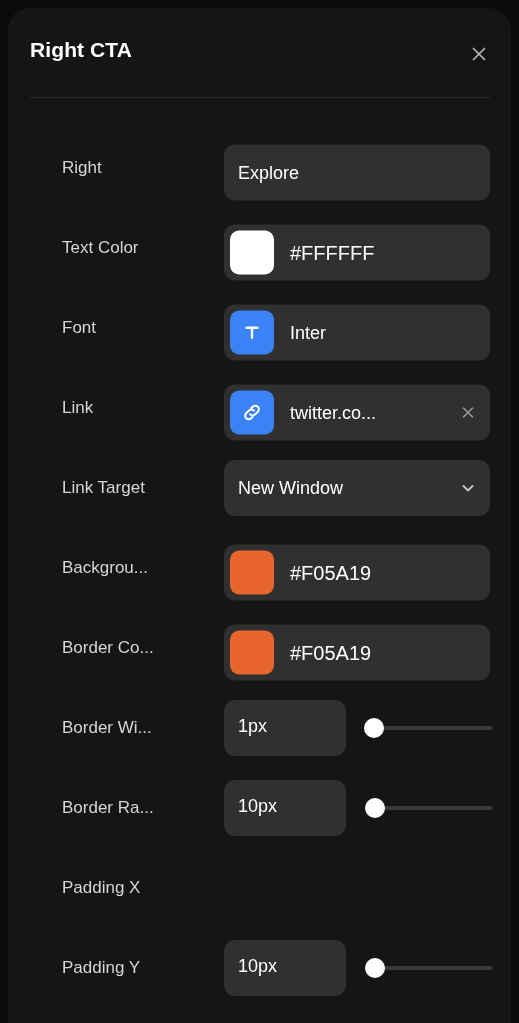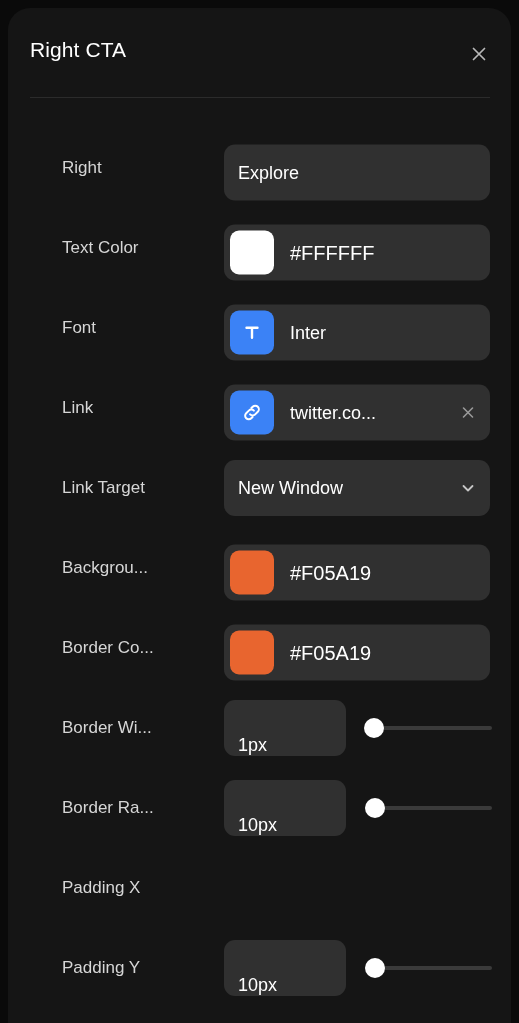--- a/index.html
+++ b/index.html
@@ -31,21 +31,21 @@
   
   .panel-header {
     position: relative;
     height: 90px;
   }
   .panel-title {
     position: absolute;
     left: 22px;
     top: 30px;
     font-size: 21px;
-    font-weight: normal;
+    font-weight: bold;
     color: #ffffff;
     letter-spacing: 0.1px;
     white-space: nowrap;
   }
   .close-btn {
     position: absolute;
     right: 18px;
     top: 32px;
     width: 28px;
     height: 28px;
@@ -188,23 +188,23 @@
     align-items: center;
   }
 
   
   .num-field {
     width: 122px;
     height: 56px;
     background: #303030;
     border-radius: 11px;
     display: flex;
-    align-items: flex-end;
+    align-items: flex-start;
     box-sizing: border-box;
-    padding: 0 14px;
+    padding: 16px 14px;
     flex: 0 0 auto;
   }
   .num-value {
     font-size: 18px;
     color: #ffffff;
     white-space: nowrap;
   }
 
   .slider {
     position: relative;

